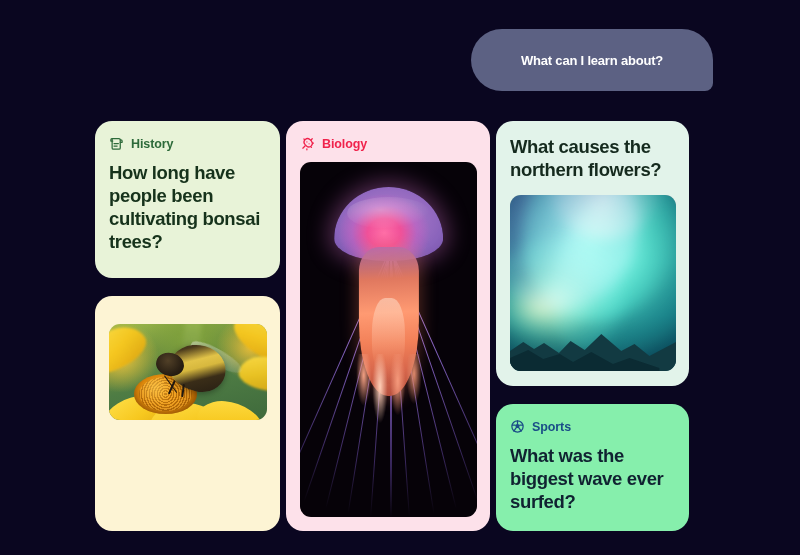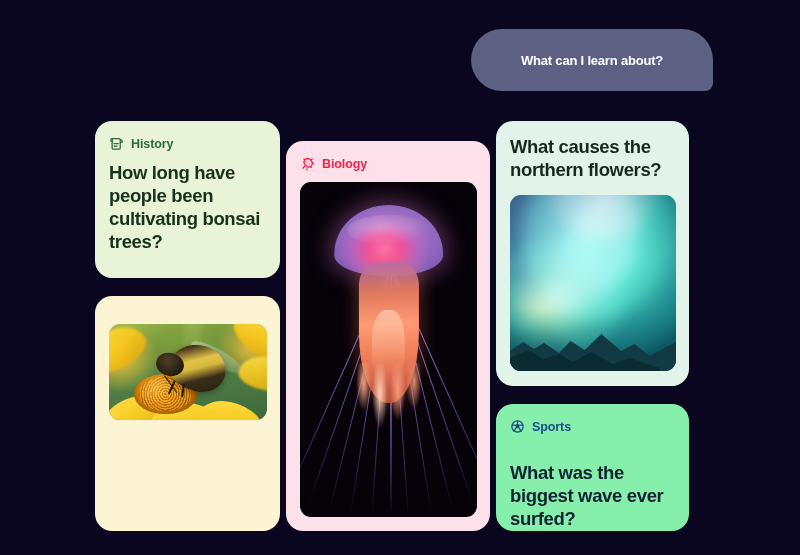--- a/index.html
+++ b/index.html
@@ -44,21 +44,21 @@
     display: flex;
     gap: 6px;
   }
 
   .column {
     display: flex;
     flex-direction: column;
     gap: 18px;
   }
   .col-1 { width: 185px; }
-  .col-2 { width: 204px; margin-top: 20px; }
+  .col-2 { width: 204px; }
   .col-3 { width: 193px; }
 
   .card {
     border-radius: 17px;
     padding: 15px 13px 15px 14px;
     display: flex;
     flex-direction: column;
     overflow: hidden;
   }
 
@@ -125,21 +125,21 @@
   }
   #card-astronomy .card-label { color: #1a8a52; }
   #card-astronomy .card-question { color: #152a1e; }
   #card-astronomy .card-media { margin-top: 13px; flex: 1; min-height: 0; }
 
   #card-sports {
     background: #86efac;
     flex: 1;
   }
   #card-sports .card-label { color: #1a4d87; }
-  #card-sports .card-question { color: #102231; margin-top: 17px; }
+  #card-sports .card-question { color: #102231; }
 
   
   .jelly-scene {
     position: absolute;
     inset: 0;
     background: #060208;
   }
   .jelly-bell {
     position: absolute;
     left: 50%;

